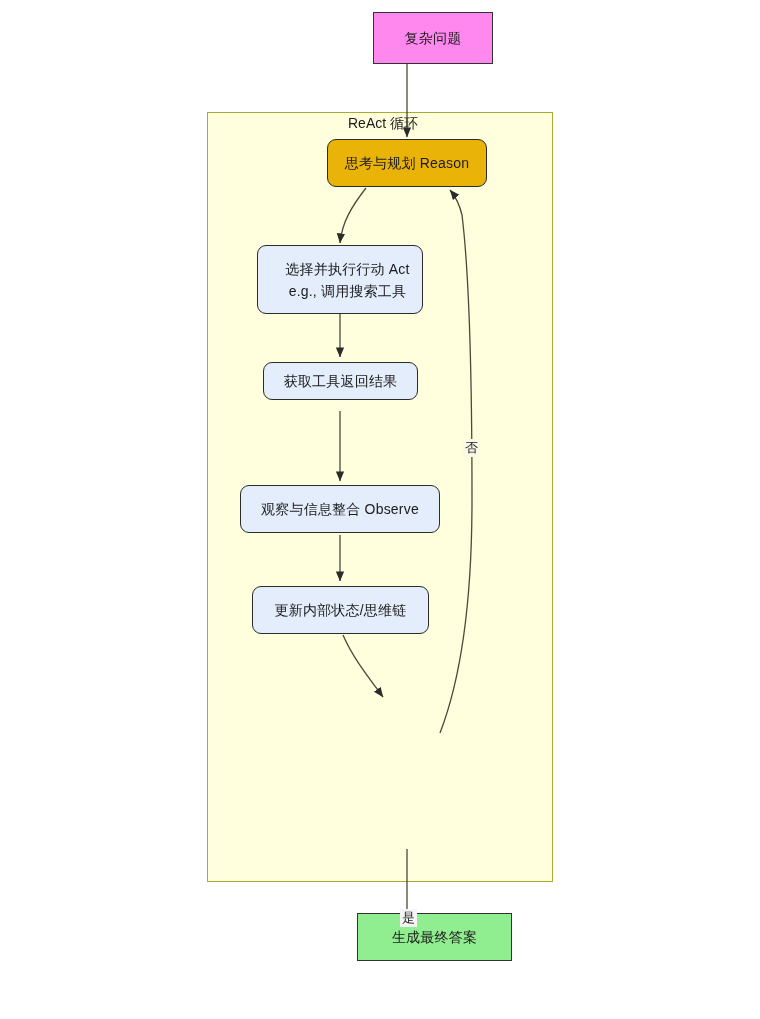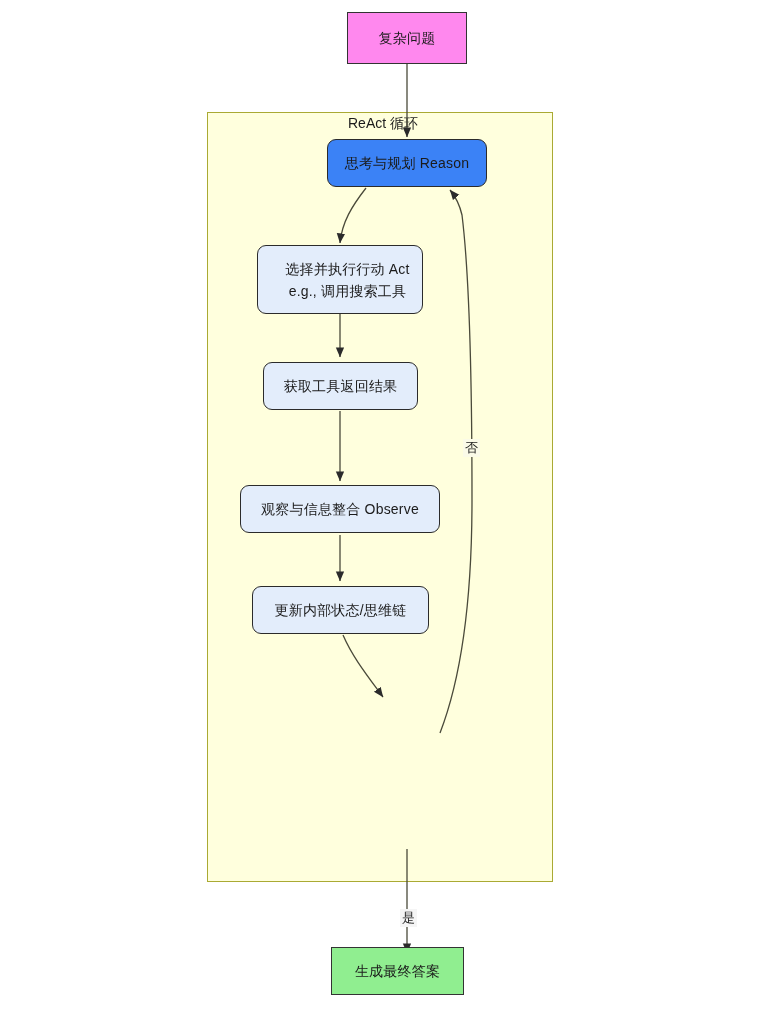--- a/index.html
+++ b/index.html
@@ -36,20 +36,21 @@
     justify-content: center;
     text-align: center;
     color: #1b1b1b;
     font-size: 14px;
     line-height: 22px;
     letter-spacing: 0.2px;
     white-space: pre-line;
   }
   .node-rect {
     border: 1.4px solid #333333;
+    margin-left: 26px;
   }
   .node-round {
     border: 1.4px solid #2b2b2b;
     border-radius: 9px;
   }
   .subgraph {
     position: absolute;
     box-sizing: border-box;
     border: 1.3px solid #aaaa33;
     background: #ffffdd;
@@ -118,43 +119,43 @@
 
     <path d="M440,733 C462,676 472,600 472,500 C472,380 470,280 462,215 C459,202 455,196 450,190" fill="none" stroke="#4a4a3a" stroke-width="1.3" marker-end="url(#arrow)"></path>
 
     <path d="M407,849 L407,953" fill="none" stroke="#4a4a3a" stroke-width="1.3" marker-end="url(#arrow)"></path>
   </svg>
 
   <div class="node node-rect" style="left:347px; top:12px; width:120px; height:52px; background:#ff88ee;">
     <span>复杂问题</span>
   </div>
 
-  <div class="node node-round" style="left:327px; top:139px; width:160px; height:48px; background:#3b82f6;">
+  <div class="node node-round" style="left:327px; top:139px; width:160px; height:48px; background:#eab308;">
     <span>思考与规划 Reason</span>
   </div>
 
   <div class="node node-round" style="left:257px; top:245px; width:166px; height:69px; background:#e3edfb;padding-left:15px;">
     <span>选择并执行行动 Act
 e.g., 调用搜索工具</span>
   </div>
 
-  <div class="node node-round" style="left:263px; top:362px; width:155px; height:48px; background:#e3edfb;">
+  <div class="node node-round" style="left:263px; top:362px; width:155px; height:38px; background:#e3edfb;">
     <span>获取工具返回结果</span>
   </div>
 
   <div class="node node-round" style="left:240px; top:485px; width:200px; height:48px; background:#e3edfb;">
     <span>观察与信息整合 Observe</span>
   </div>
 
   <div class="node node-round" style="left:252px; top:586px; width:177px; height:48px; background:#e3edfb;">
     <span>更新内部状态/思维链</span>
   </div>
 
 
-  <div class="node node-rect" style="left:331px; top:947px; width:133px; height:48px; background:#90ee90;">
+  <div class="node node-rect" style="left:331px; top:913px; width:155px; height:48px; background:#90ee90;">
     <span>生成最终答案</span>
   </div>
 
   <div class="edge-label" style="left:463px; top:439px; background:#fbfbe8;">否</div>
 
   <div class="edge-label" style="left:400px; top:909px; background:#f5f5f5;">是</div>
 
 </div>
 
 </body></html>

